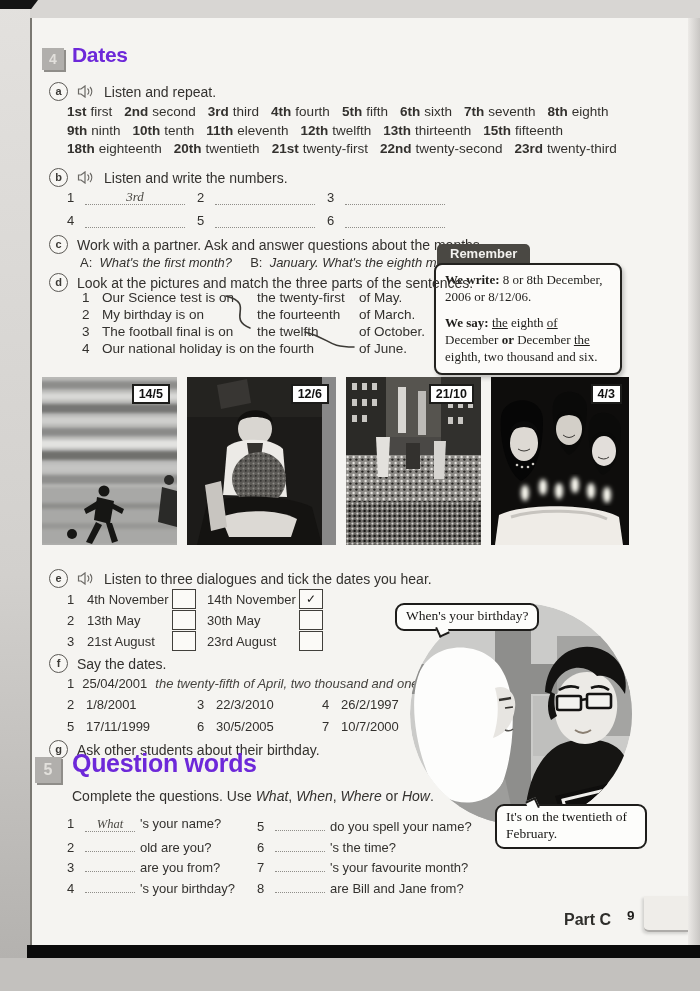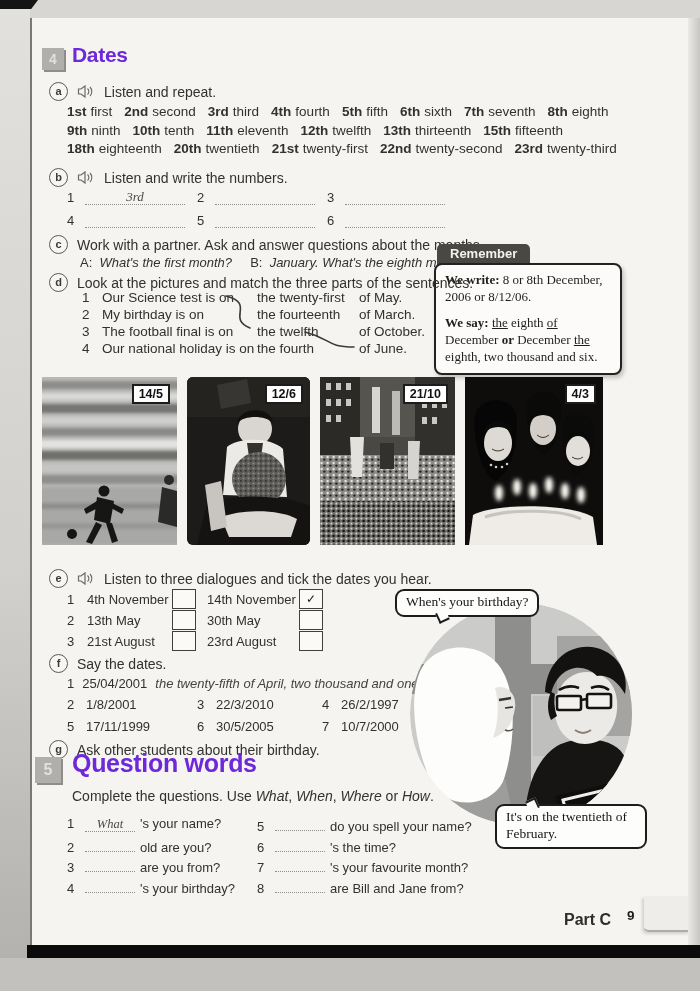--- a/index.html
+++ b/index.html
@@ -86,21 +86,21 @@
   .q-num{width:13px;}
   .q-blank{width:50px;border-bottom:1px dotted #8f8d89;text-align:center;height:14px;
            font-family:"Liberation Serif",serif;font-style:italic;font-size:12.5px;color:#4a4843;}
 
   .illu{position:absolute;left:375px;top:578px;}
   .bubble{position:absolute;background:#fdfdfb;border:2px solid #1d1c1a;border-radius:9px;
           font-family:"Liberation Serif",serif;font-size:13.5px;color:#161513;padding:3px 9px 4px;
           z-index:5;line-height:1.25;}
   .bubble .tail{position:absolute;width:9px;height:9px;background:#fdfdfb;
                 border-right:2px solid #1d1c1a;border-bottom:2px solid #1d1c1a;}
-  #bubble1{left:363px;top:571px;white-space:nowrap;}
+  #bubble1{left:363px;top:585px;white-space:nowrap;}
   #bubble1 .tail{left:40px;bottom:-7px;transform:rotate(65deg);}
   #bubble2{left:463px;top:786px;width:130px;}
   #bubble2 .tail{left:30px;top:-7px;transform:rotate(-115deg);}
 
   .footer-part{position:absolute;left:532px;top:893px;font-size:16px;font-weight:700;color:#2e2d2a;}
   .footer-page{position:absolute;left:595px;top:890px;font-size:13.5px;font-weight:700;color:#1d1c1a;}
   .footer-tab{position:absolute;left:612px;top:878px;width:46px;height:34px;background:#efede9;
               border-bottom:2px solid #aeaca9;border-radius:0 0 0 5px;
               box-shadow:-2px 2px 3px rgba(0,0,0,.14);}
 </style>
@@ -263,21 +263,21 @@
               <path d="M70,126 L82,132 L80,137 L69,131 Z"></path>
             <circle cx="30" cy="157" r="5"></circle>
           </g>
           <g fill="#2a2a28">
             <path d="M120,110 L135,114 L135,150 L116,145 Z"></path>
               <circle cx="127" cy="103" r="5"></circle>
           </g>
         </svg>
         <span class="datebox">14/5</span>
       </div>
-      <div class="photo" style="width:123px;border-radius:6px;">
+      <div class="photo" style="width:149px;">
         <svg width="135" height="168" viewBox="0 0 135 168">
           <defs>
               <pattern id="curls" width="5" height="5" patternUnits="userSpaceOnUse">
             <rect width="5" height="5" fill="#5d5b57"></rect>
                 <circle cx="1.5" cy="1.5" r="1" fill="#8d8b87"></circle>
                 <circle cx="3.8" cy="3.8" r="0.9" fill="#2c2b29"></circle>
           </pattern>
             </defs>
           <rect width="135" height="168" fill="#1c1b19"></rect>
           <rect x="0" y="0" width="135" height="40" fill="#242320"></rect>

